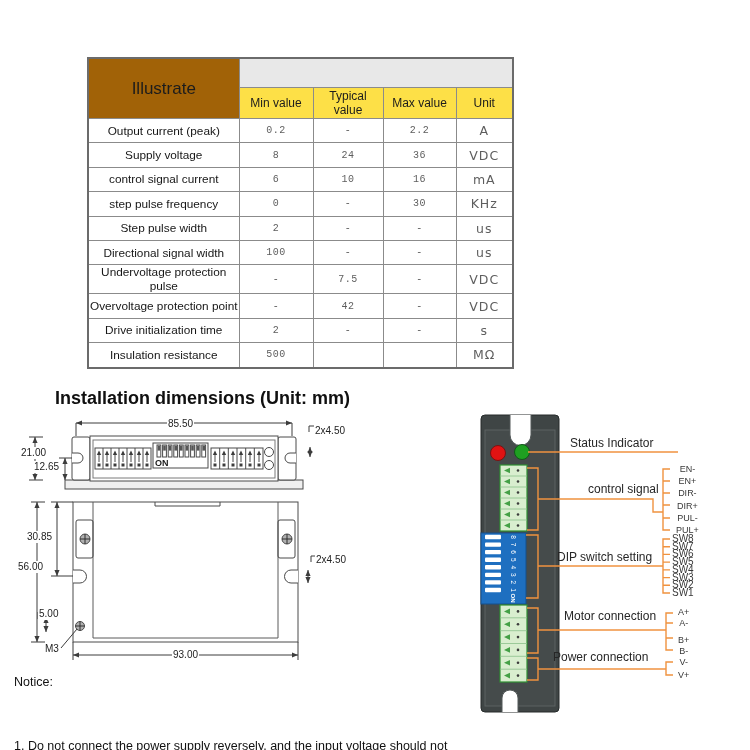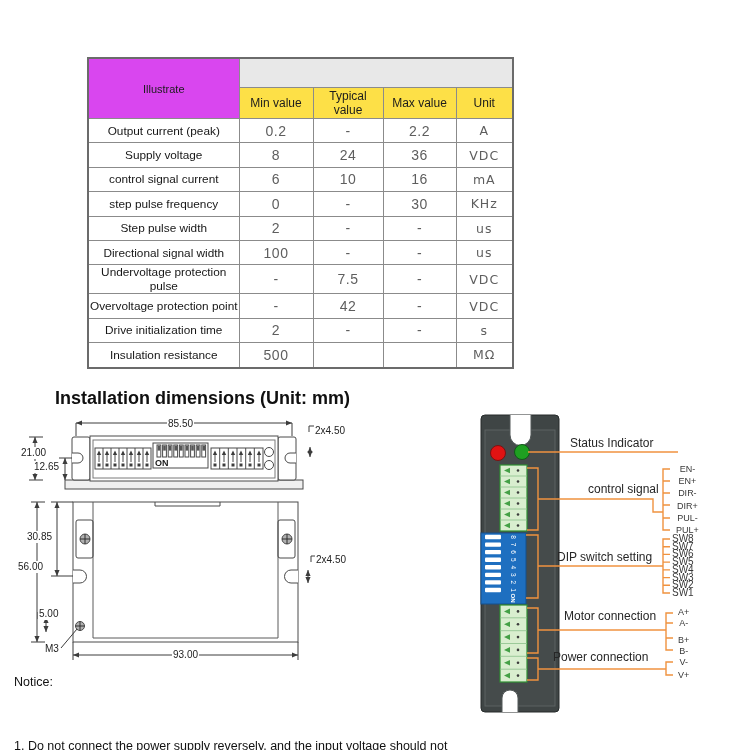--- a/index.html
+++ b/index.html
@@ -7,26 +7,26 @@
         font-family:"Liberation Sans",sans-serif;color:#1b1b1b;}
   .abs{position:absolute;}
 
   
   #title{left:247px;top:16px;font-size:15.5px;color:#1b1b1b;}
 
   
   #spec{position:absolute;left:87px;top:57px;border-collapse:collapse;table-layout:fixed;
         width:425px;border:2px solid #6b6b6b;}
   #spec th,#spec td{border:1px solid #8b8b8b;text-align:center;padding:0;overflow:hidden;vertical-align:middle;}
-  #spec .corner{background:#d946ef;font-weight:400;font-size:11px;color:#1c1c1c;}
+  #spec .corner{background:#a16207;font-weight:400;font-size:17px;color:#1c1c1c;}
   #spec .band{background:#e8e8e8;height:28px;}
   #spec tr.h2 th{font-weight:400;font-size:12px;color:#1c1c1c;height:30px;background:#fde047;}
   #spec td{height:23.4px;}
   #spec td.lbl{font-size:11.8px;color:#161616;}
-  #spec td.val{font-family:Liberation Sans, sans-serif;font-size:14px;color:#5e5e5e;letter-spacing:.5px;}
+  #spec td.val{font-family:Liberation Mono, monospace;font-size:10px;color:#5e5e5e;letter-spacing:.5px;}
   #spec td.unit{font-family:"DejaVu Sans",sans-serif;font-size:12.5px;color:#5e5e5e;letter-spacing:1px;}
 
   
   #install-title{left:55px;top:388px;font-size:18px;font-weight:700;color:#101010;}
   .dim{position:absolute;font-size:10px;line-height:12px;color:#222;background:#fff;padding:0 1px;}
 
   
   .dlabel{position:absolute;font-size:12px;line-height:14px;color:#262626;}
   .pins{position:absolute;color:#383838;}
   .pins div{white-space:nowrap;text-align:center;}

